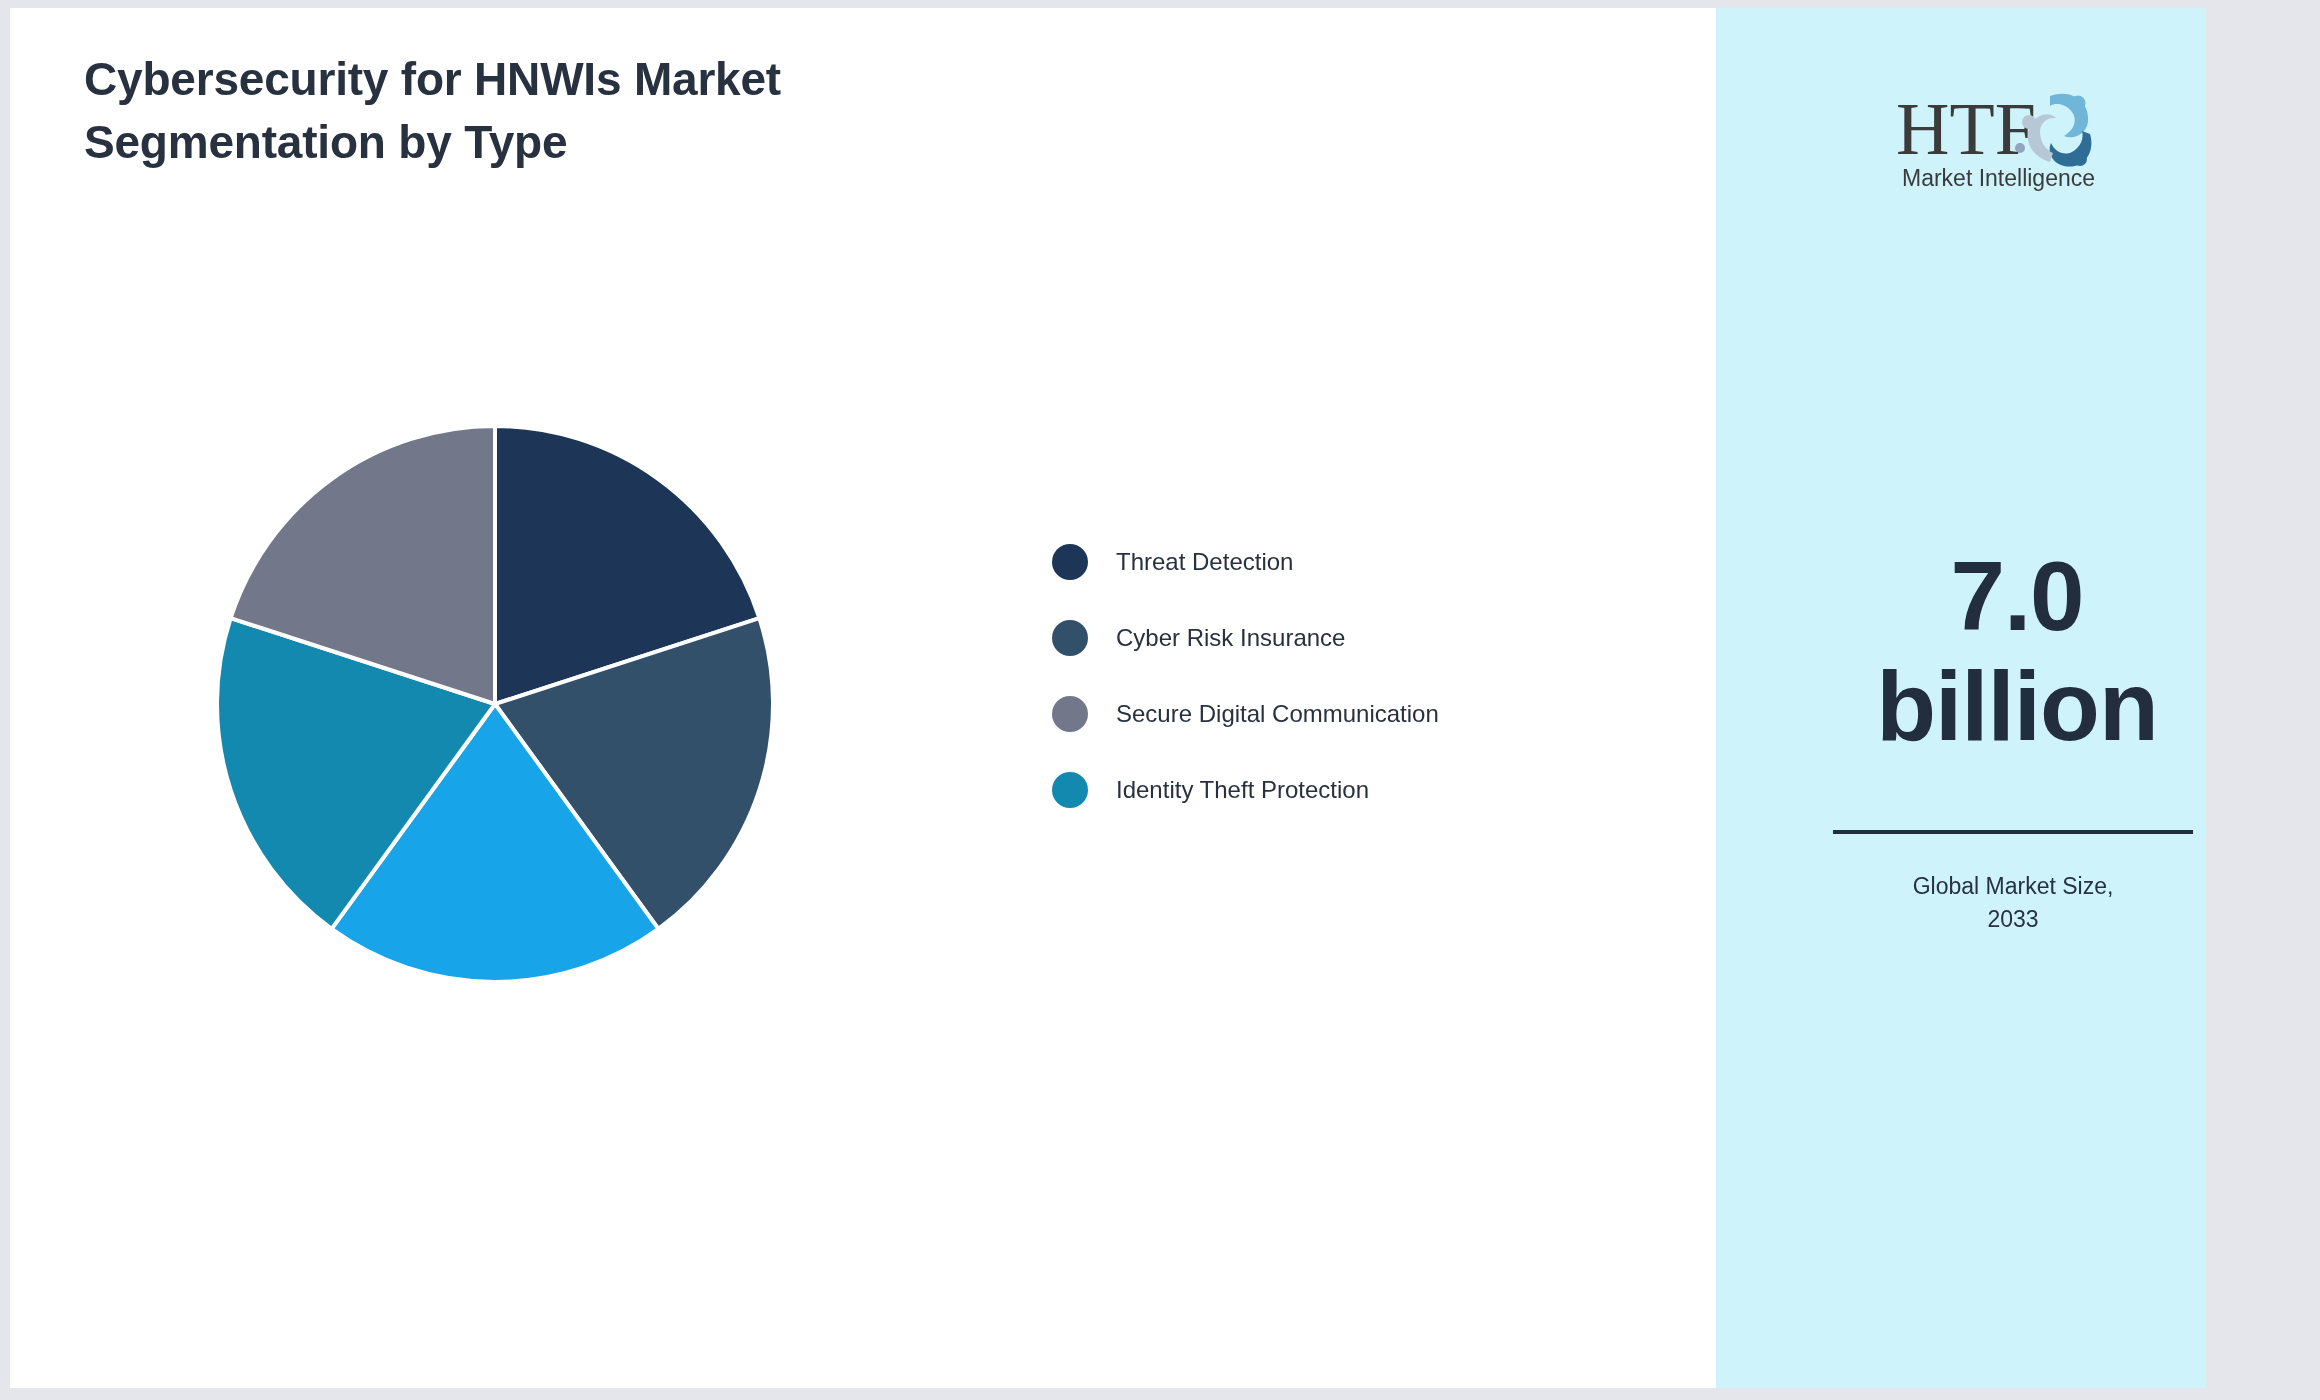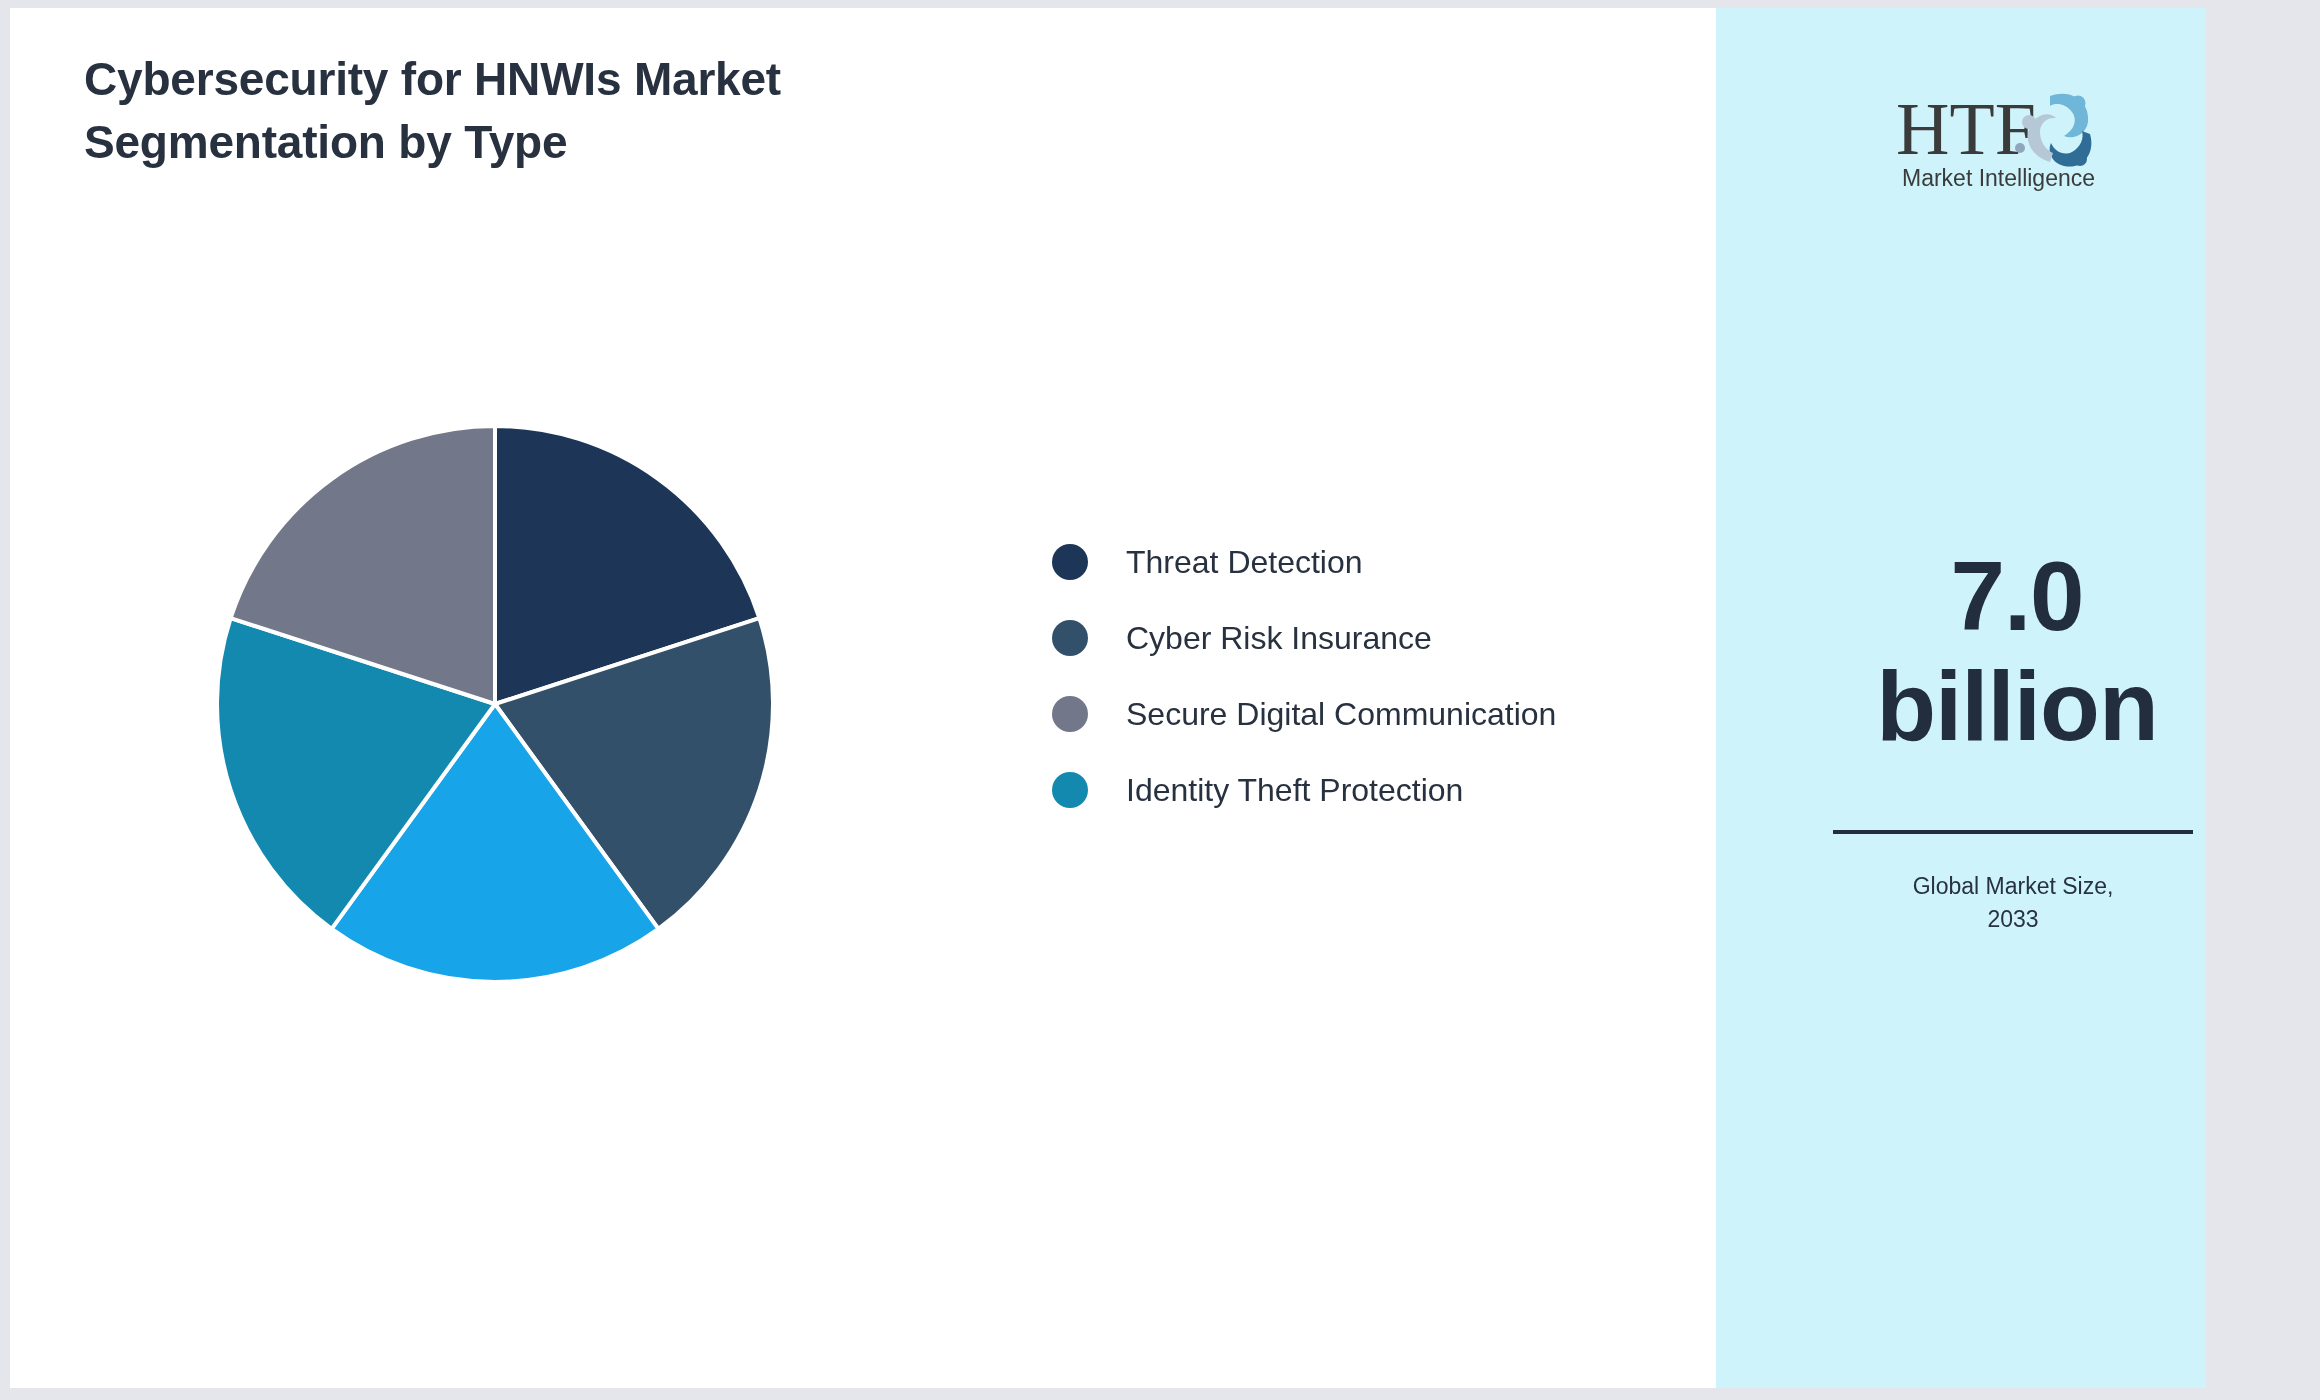--- a/index.html
+++ b/index.html
@@ -18,21 +18,21 @@
 
   
   #pie-wrap{position:absolute;left:207px;top:418px;width:556px;height:556px;}
   #pie-svg{display:block;width:556px;height:556px;}
 
   
   #legend{position:absolute;left:1042px;top:516px;width:620px;}
   .legend-row{position:relative;height:76px;display:flex;align-items:center;}
   .legend-dot{width:36px;height:36px;border-radius:50%;flex:0 0 36px;}
   .legend-label{
-    margin-left:38px;font-size:32px;color:#28313f;
+    margin-left:28px;font-size:24px;color:#28313f;
     line-height:1;white-space:nowrap;
   }
 
   
   #side{
     position:absolute;left:1706px;top:0px;width:594px;height:1380px;
     background:#cef3fb;
   }
   #logo{
     position:absolute;left:50%;top:68px;transform:translateX(-50%);

